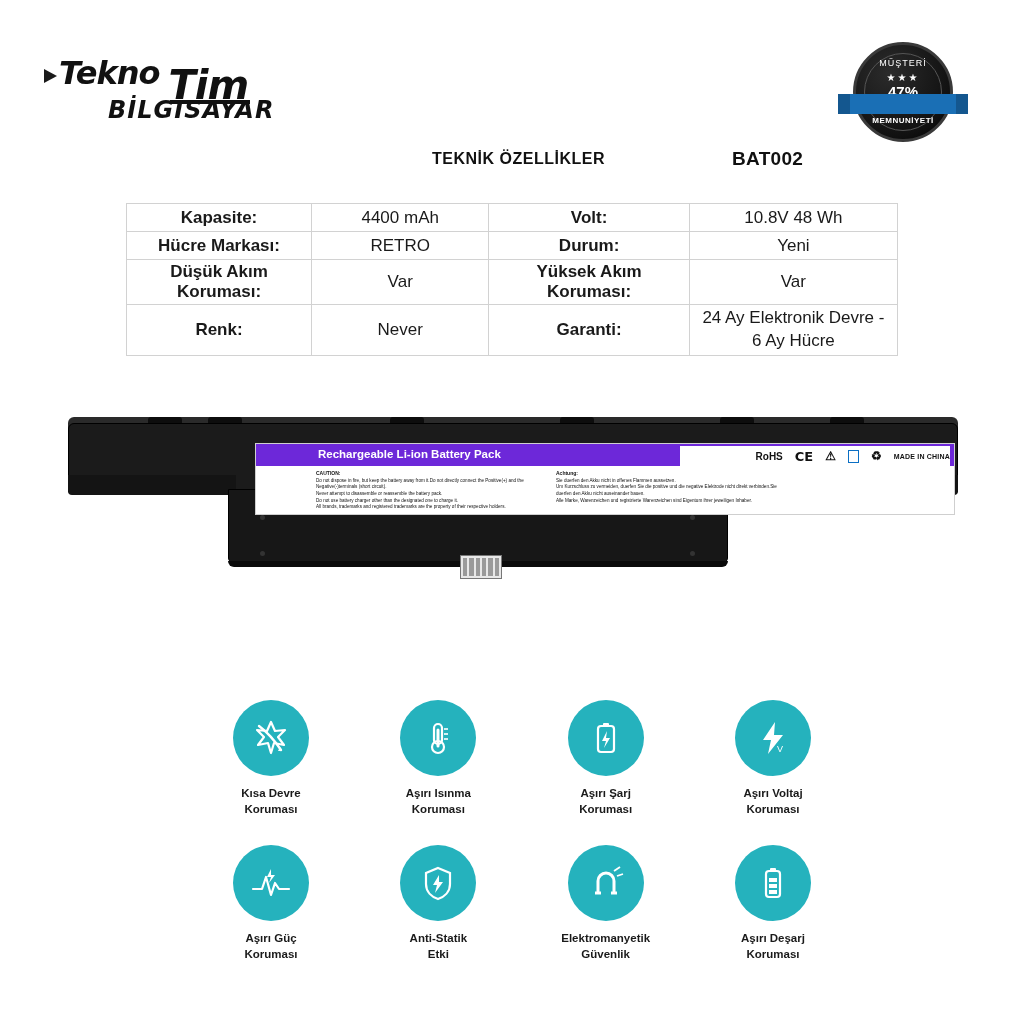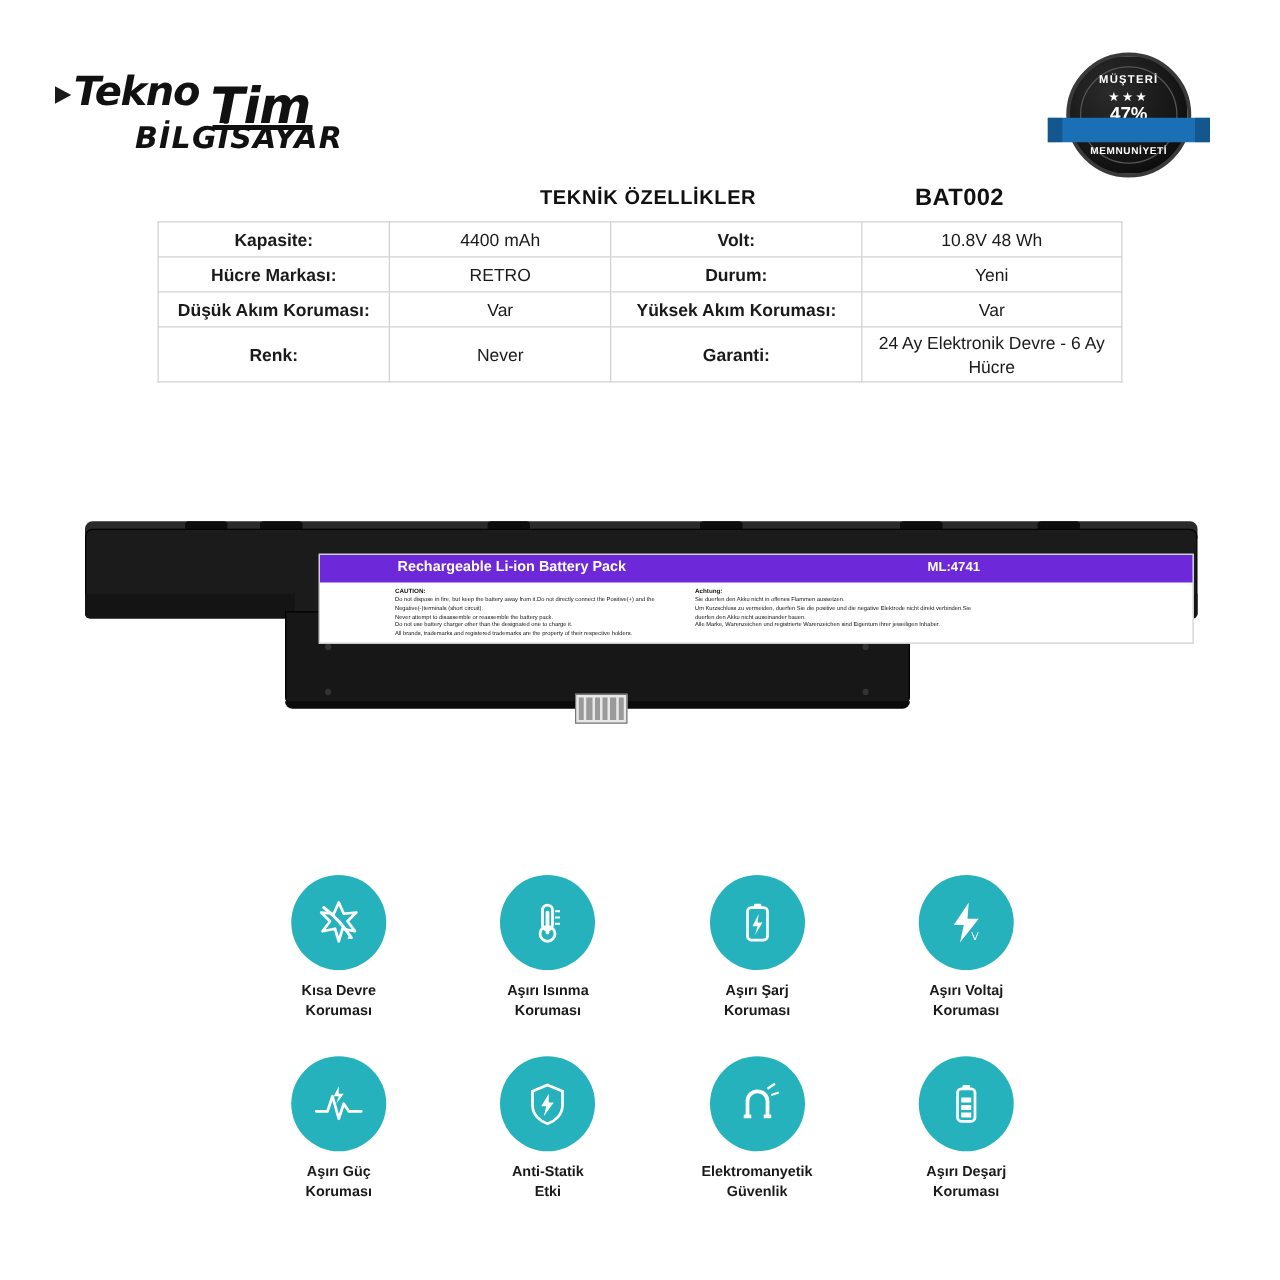--- a/index.html
+++ b/index.html
@@ -100,21 +100,21 @@
     border-radius: 50%;
     border: 1px solid #555;
   }
   .badge-top-text {
     position: absolute;
     top: 13px;
     width: 100%;
     text-align: center;
     color: #fff;
     font-size: 9px;
-    font-weight: bold;
+    font-weight: normal;
     letter-spacing: 1px;
   }
   .badge-stars {
     position: absolute;
     top: 27px;
     width: 100%;
     text-align: center;
     color: #fff;
     font-size: 10px;
     letter-spacing: 2px;
@@ -182,21 +182,22 @@
   
   .spec-table-wrap {
     position: absolute;
     left: 126px;
     top: 177px;
     width: 772px;
   }
   table.spec {
     border-collapse: collapse;
     width: 100%;
-    font-size: 14px;
+    font-size: 17px;
+    margin-top: 26px;
   }
   table.spec td {
     border: 1px solid #d2d2d2;
     height: 28px;
     text-align: center;
     vertical-align: middle;
     padding: 2px 6px;
   }
   td.label { font-weight: bold; width: 24%; }
   td.value { width: 23%; font-weight: normal; }
@@ -461,20 +462,28 @@
     <i></i>
     <i></i>
     <i></i>
     <i></i>
   </div>
 
   <div class="label-panel">
     <div class="label-blue">
       <span class="lbl-title">Rechargeable Li-ion Battery Pack</span>
       <span class="lbl-ml">ML:4741</span>
+      <div class="label-icons">
+        <span>RoHS</span>
+        <span class="icon-ce">CE</span>
+        <span class="icon-warn">⚠</span>
+        <span class="icon-box"></span>
+        <span class="icon-bin">♻</span>
+        <span class="made-in">MADE IN CHINA</span>
+      </div>
     </div>
 
     <div class="caution-col caution-left">
       <b>CAUTION:</b><br>
       <span style="white-space:pre-line">Do not dispose in fire, but keep the battery away from it.Do not directly connect the Positive(+) and the Negative(-)terminals (short circuit).
 Never attempt to disassemble or reassemble the battery pack.
 Do not use battery charger other than the designated one to charge it.
 All brands, trademarks and registered trademarks are the property of their respective holders.</span>
     </div>
 

